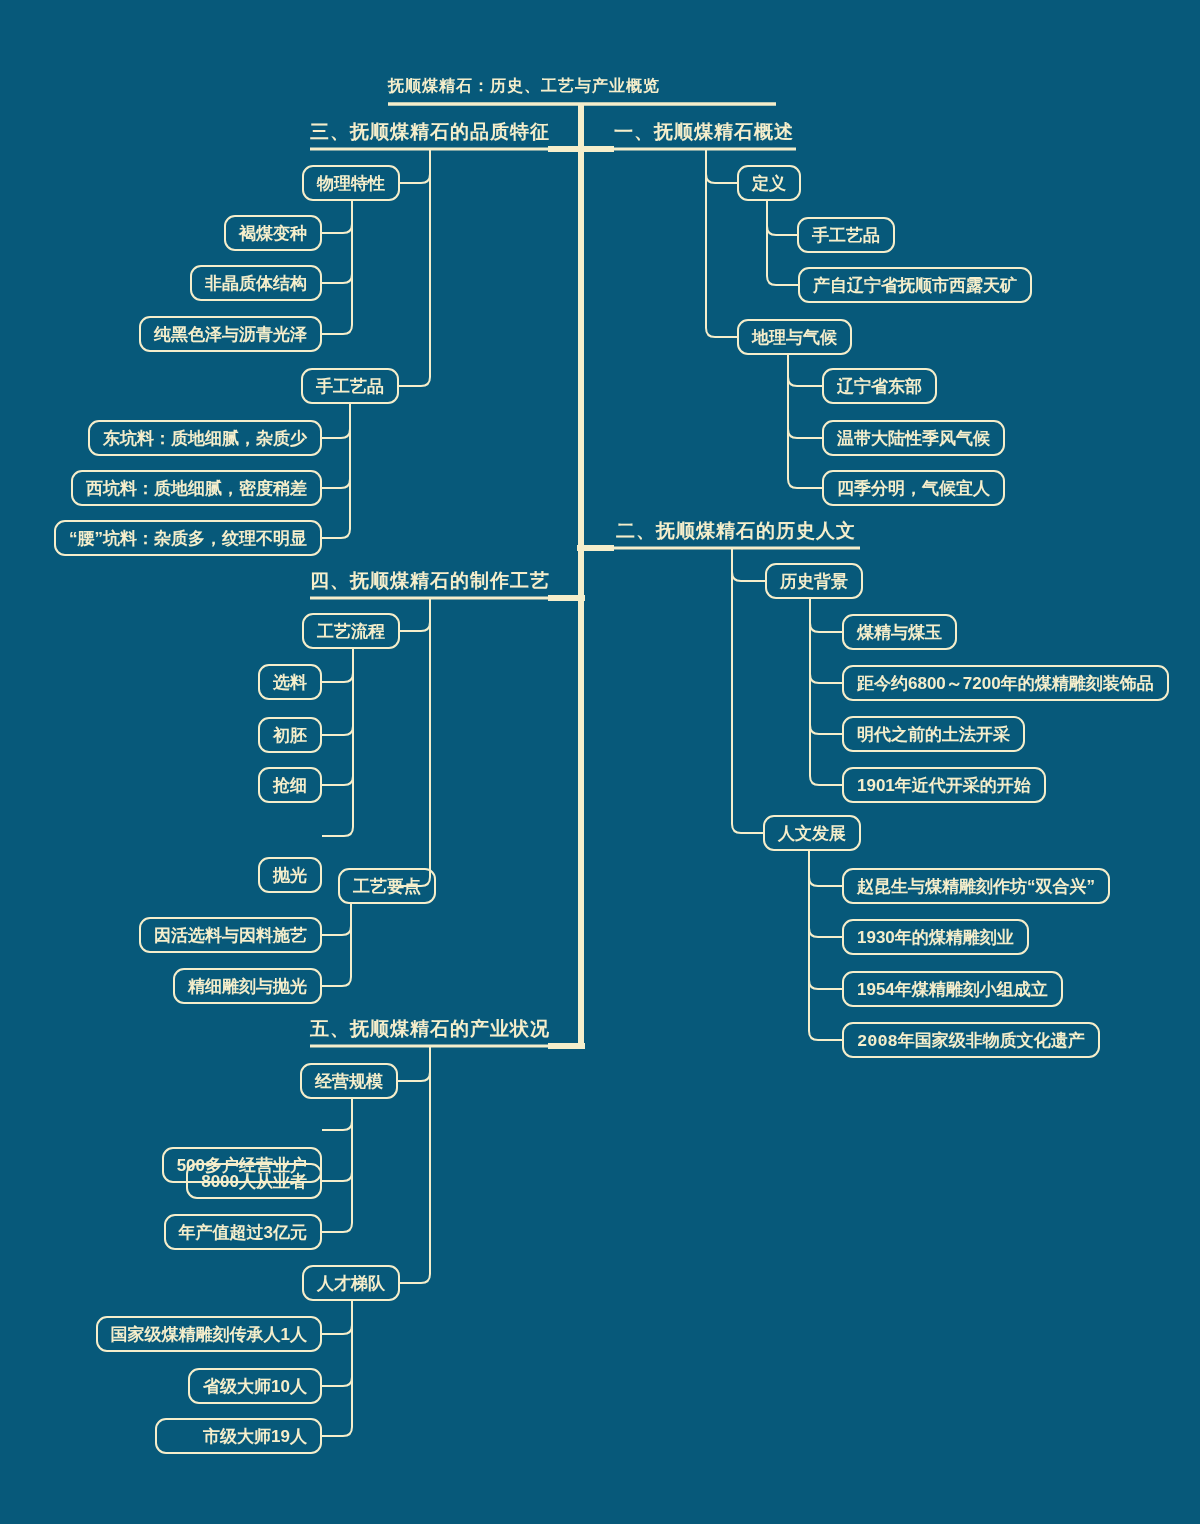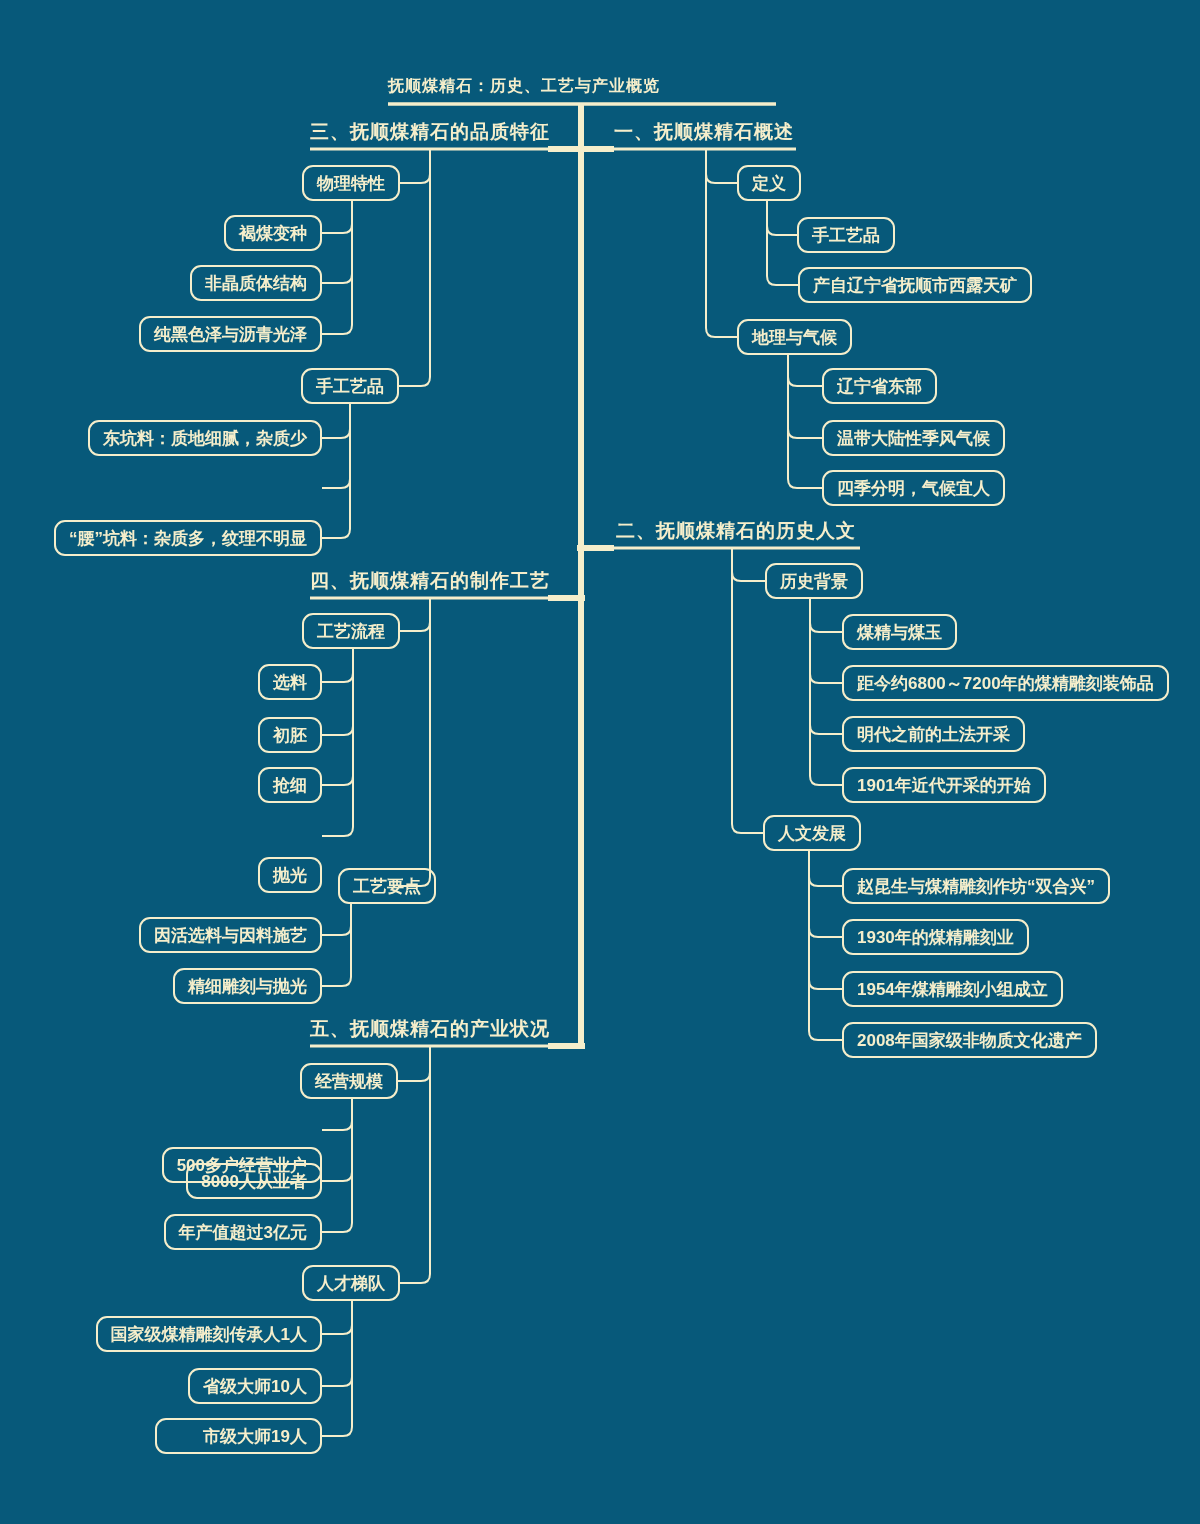--- a/index.html
+++ b/index.html
@@ -124,28 +124,29 @@
       <div class="branch-label" style="left: 612px; top: 517px; width: 248px; height: 28px; line-height: 28px;">二、抚顺煤精石的历史人文</div>
       <div class="box" style="top: 563px; left: 765px;">历史背景</div>
       <div class="box" style="top: 614px; left: 842px;">煤精与煤玉</div>
       <div class="box" style="top: 665px; left: 842px;">距今约6800～7200年的煤精雕刻装饰品</div>
       <div class="box" style="top: 716px; left: 842px;">明代之前的土法开采</div>
       <div class="box" style="top: 767px; left: 842px;">1901年近代开采的开始</div>
       <div class="box" style="top: 815px; left: 763px;">人文发展</div>
       <div class="box" style="top: 868px; left: 842px;">赵昆生与煤精雕刻作坊“双合兴”</div>
       <div class="box" style="top: 919px; left: 842px;">1930年的煤精雕刻业</div>
       <div class="box" style="top: 971px; left: 842px;">1954年煤精雕刻小组成立</div>
-      <div class="box" style="top: 1022px; left: 842px;">2008年国家级非物质文化遗产</div>
+      <div class="box" style="top: 1022px; left: 842px; font-family: Liberation Mono, monospace;">2008年国家级非物质文化遗产</div>
       <div class="branch-label" style="left: 310px; top: 118px; width: 240px; height: 28px; line-height: 28px;">三、抚顺煤精石的品质特征</div>
       <div class="box" style="top: 165px; right: 800px;">物理特性</div>
       <div class="box" style="top: 215px; right: 878px;">褐煤变种</div>
       <div class="box" style="top: 265px; right: 878px;">非晶质体结构</div>
       <div class="box" style="top: 316px; right: 878px;">纯黑色泽与沥青光泽</div>
       <div class="box" style="top: 368px; right: 801px;">手工艺品</div>
       <div class="box" style="top: 420px; right: 878px;">东坑料：质地细腻，杂质少</div>
+      <div class="box" style="top: 470px; right: 878px;">西坑料：质地细腻，密度稍差</div>
       <div class="box" style="top: 520px; right: 878px;">“腰”坑料：杂质多，纹理不明显</div>
       <div class="branch-label" style="left: 310px; top: 567px; width: 240px; height: 28px; line-height: 28px;">四、抚顺煤精石的制作工艺</div>
       <div class="box" style="top: 613px; right: 800px;">工艺流程</div>
       <div class="box" style="top: 664px; right: 878px;">选料</div>
       <div class="box" style="top: 717px; right: 878px;">初胚</div>
       <div class="box" style="top: 767px; right: 878px;">抢细</div>
       <div class="box" style="top: 818px; right: 878px; margin-top: 39px;">抛光</div>
       <div class="box" style="top: 868px; right: 764px;">工艺要点</div>
       <div class="box" style="top: 917px; right: 878px;">因活选料与因料施艺</div>
       <div class="box" style="top: 968px; right: 878px;">精细雕刻与抛光</div>

